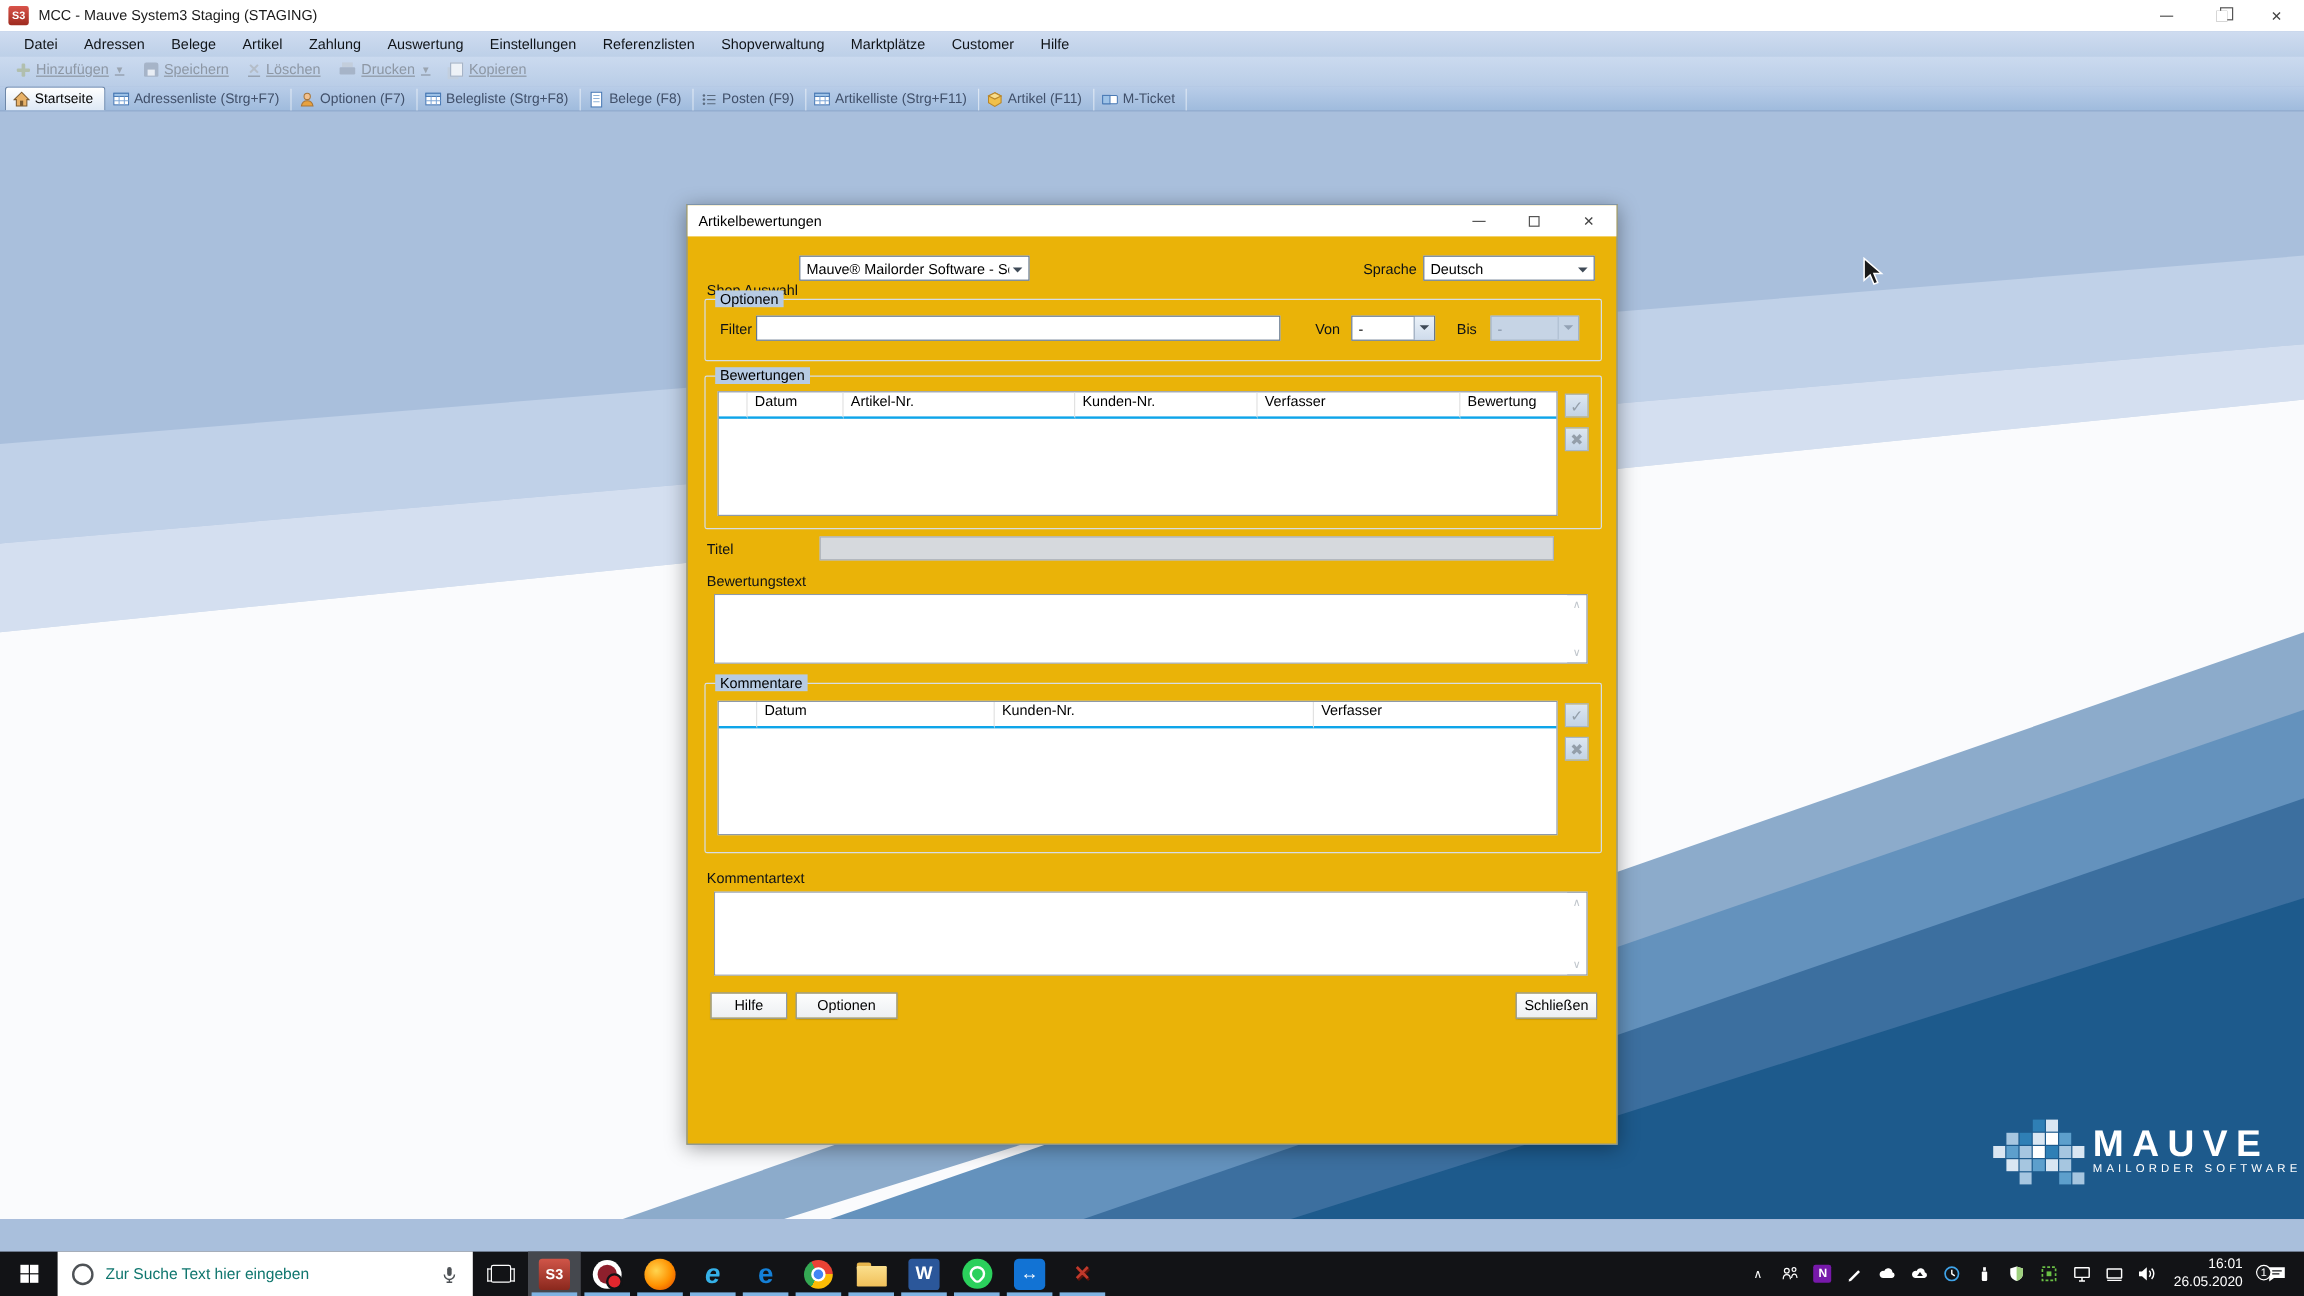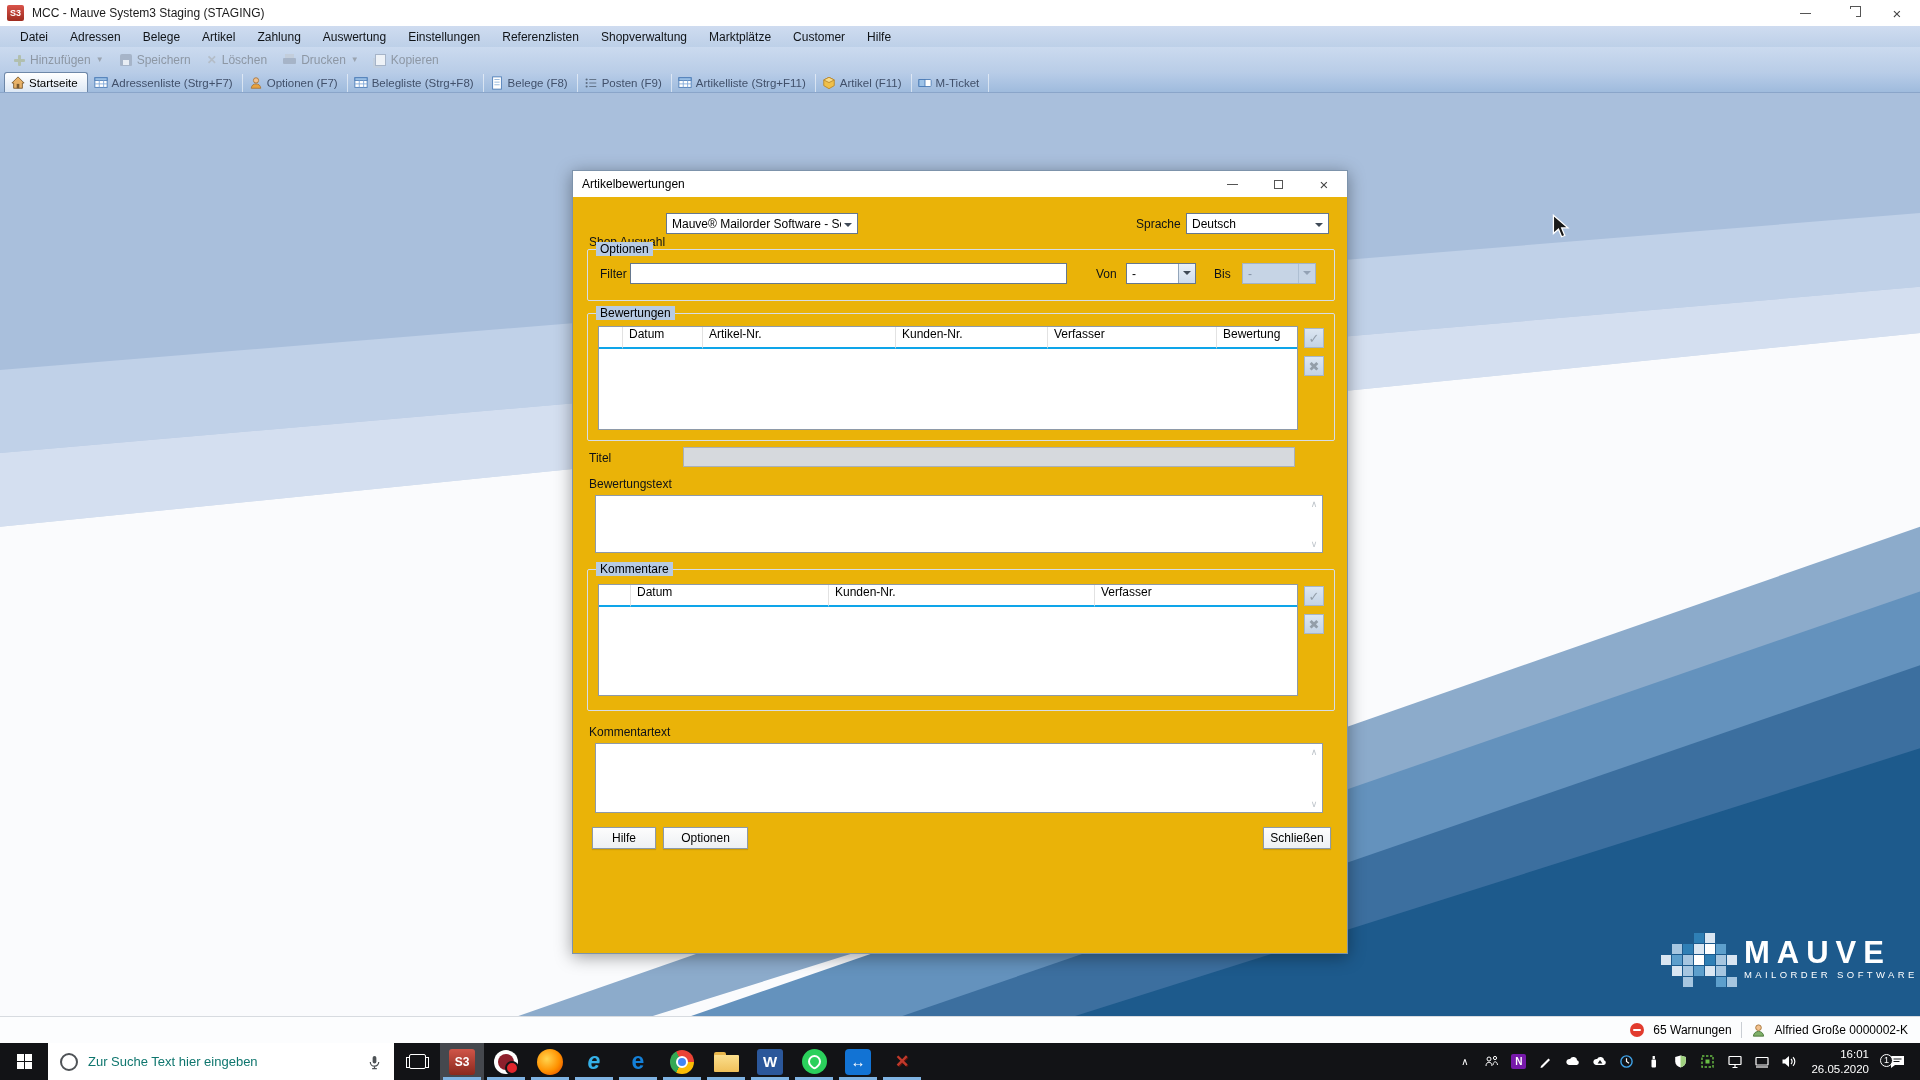--- a/index.html
+++ b/index.html
@@ -15,21 +15,21 @@
   .wc { width:46px; display:flex; align-items:center; justify-content:center; color:#444; }
   .wc-min i { display:block; width:11px; height:1px; background:#555; }
   .wc-restore i { position:relative; display:block; width:9px; height:9px; border:1px solid #555; background:#fff; }
   .wc-restore i::before { content:""; position:absolute; left:2px; top:-4px; width:9px; height:9px; border:1px solid #555; }
   .wc-restore i::after { content:""; position:absolute; left:-1px; top:-1px; width:9px; height:9px; background:#fff; }
   .wc-close { font-size:15px; color:#444; }
 
   .menubar { position:absolute; top:26px; left:0; right:0; height:21px; background:linear-gradient(#cfdcf0,#bdd0e8); display:flex; align-items:center; padding-left:9px; }
   .mi { padding:0 11px; color:#101418; cursor:default; }
 
-  .toolbar { position:absolute; top:47px; left:0; right:0; height:25px; background:linear-gradient(#cbdaef,#b9cde7); display:flex; align-items:center; padding-left:5px; color:#8d97a4; }
+  .toolbar { position:absolute; top:47px; left:0; right:0; height:25px; background:linear-gradient(#cbdaef,#b9cde7); display:flex; padding-left:5px; color:#8d97a4;text-decoration:underline; }
   .tbtn { display:flex; align-items:center; gap:5px; padding:0 8px; height:22px; }
   .caret { font-size:8px; color:#9aa4b0; }
   .ic { display:inline-block; position:relative; }
   .ic-plus { width:12px; height:12px; }
   .ic-plus::before { content:""; position:absolute; left:5px; top:1px; width:3px; height:11px; background:#b1bfae; border-radius:1px; }
   .ic-plus::after { content:""; position:absolute; left:1px; top:5px; width:11px; height:3px; background:#b1bfae; border-radius:1px; }
   .ic-save { width:12px; height:12px; background:#a6b4c8; border-radius:2px 2px 1px 1px; }
   .ic-save::after { content:""; position:absolute; left:3px; bottom:1px; width:6px; height:5px; background:#e8edf4; }
   .ic-x { color:#b4bdc8; font-weight:bold; font-size:12px; line-height:1; }
   .ic-print { width:13px; height:12px; }
@@ -438,30 +438,20 @@
       <div class="btn" style="left:19px;top:656px;width:64px;">Hilfe</div>
       <div class="btn" style="left:90px;top:656px;width:85px;">Optionen</div>
       <div class="btn" style="left:690px;top:656px;width:68px;">Schließen</div>
     </div>
 
     <svg class="cursor" width="18" height="24" viewBox="0 0 14 19">
       <path d="M1 1 L1 15.5 L5 12 L7.5 18 L10 17 L7.5 11 L12.5 11 Z" fill="#1a1a1a" stroke="#ffffff" stroke-width="1"></path>
     </svg>
   </div>
 
-  <div class="statusbar">
-    <span class="warn-icon"></span>
-    <span>65 Warnungen</span>
-    <span class="vsep"></span>
-    <svg width="15" height="15" viewBox="0 0 16 16">
-        <circle cx="8" cy="5" r="3" fill="#f2c18f" stroke="#a8763a"></circle>
-        <path d="M2.5 14c.5-3.5 2.7-5 5.5-5s5 1.5 5.5 5z" fill="#7fb069" stroke="#4f7a3f"></path>
-      </svg>
-    <span>Alfried Große 0000002-K</span>
-  </div>
 
   <div class="taskbar">
     <div class="start">
       <span class="win-logo">
           <i></i>
           <i></i>
           <i></i>
           <i></i>
         </span>
     </div>

